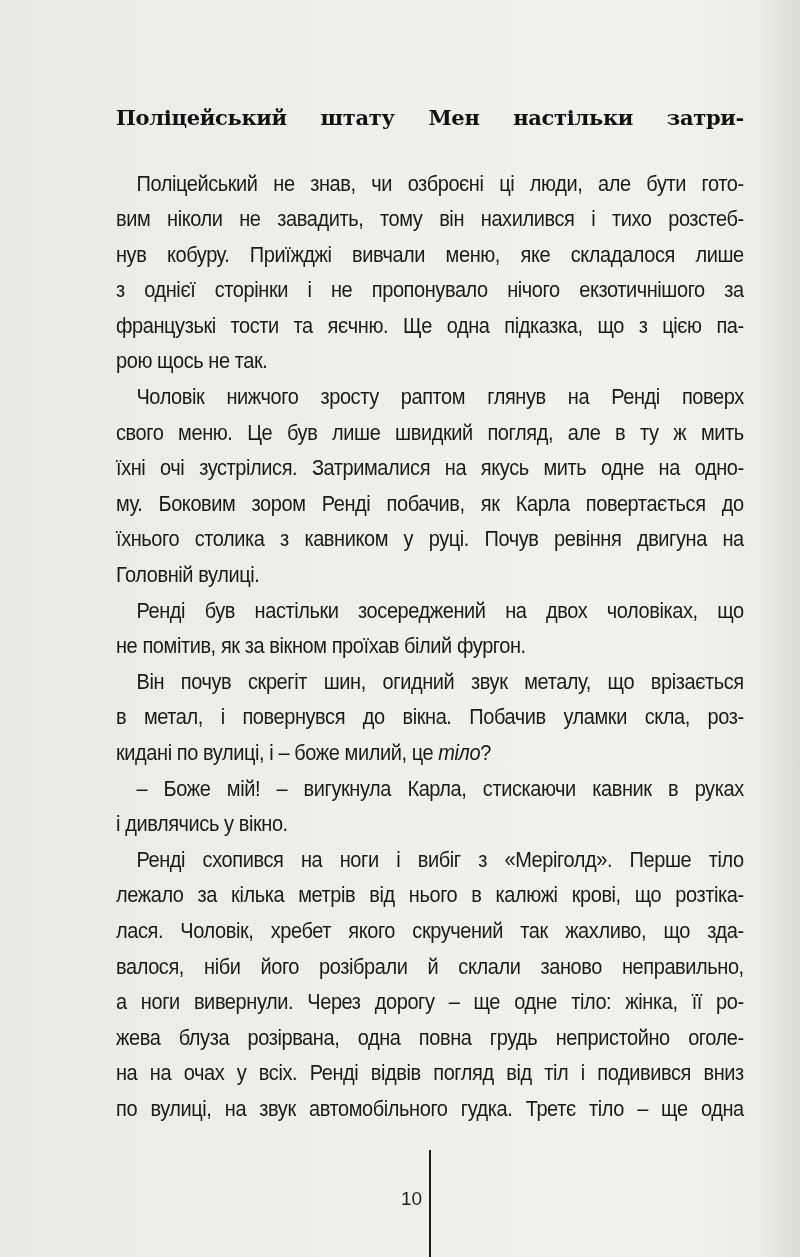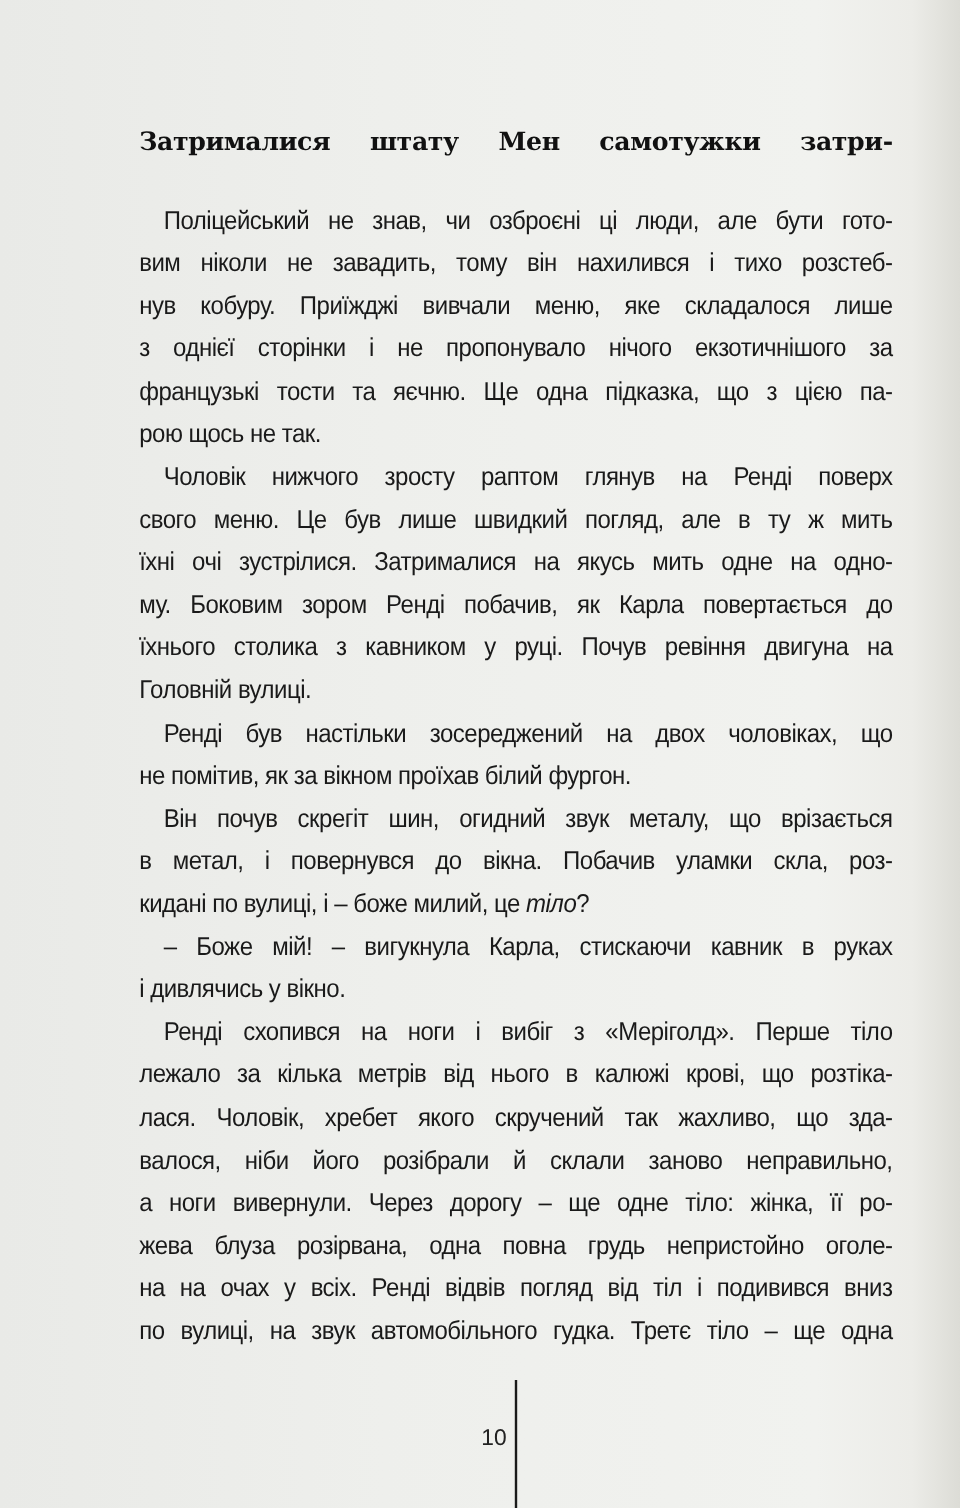--- a/index.html
+++ b/index.html
@@ -23,21 +23,21 @@
   .ln.indent { padding-left:22px; }
   .italic { font-style:italic; }
   .pagenum { position:absolute; left:401px; top:1188px; font-size:19px; color:#222; }
   .rule { position:absolute; left:429px; top:1150px; width:2px; height:107px; background:#1a1a1a; }
 </style>
 </head>
 <body>
 
 <div class="page">
   <p class="heading">
-    <span class="ln">Затрималися штату Мен самотужки затри-</span>
+    <span class="ln">Поліцейський штату Мен настільки затри-</span>
   </p>
 
   <div class="para">
     <span class="ln indent">Поліцейський не знав, чи озброєні ці люди, але бути гото-</span>
     <span class="ln">вим ніколи не завадить, тому він нахилився і тихо розстеб-</span>
     <span class="ln">нув кобуру. Приїжджі вивчали меню, яке складалося лише</span>
     <span class="ln">з однієї сторінки і не пропонувало нічого екзотичнішого за</span>
     <span class="ln">французькі тости та яєчню. Ще одна підказка, що з цією па-</span>
     <span class="ln last">рою щось не так.</span>
   </div>

